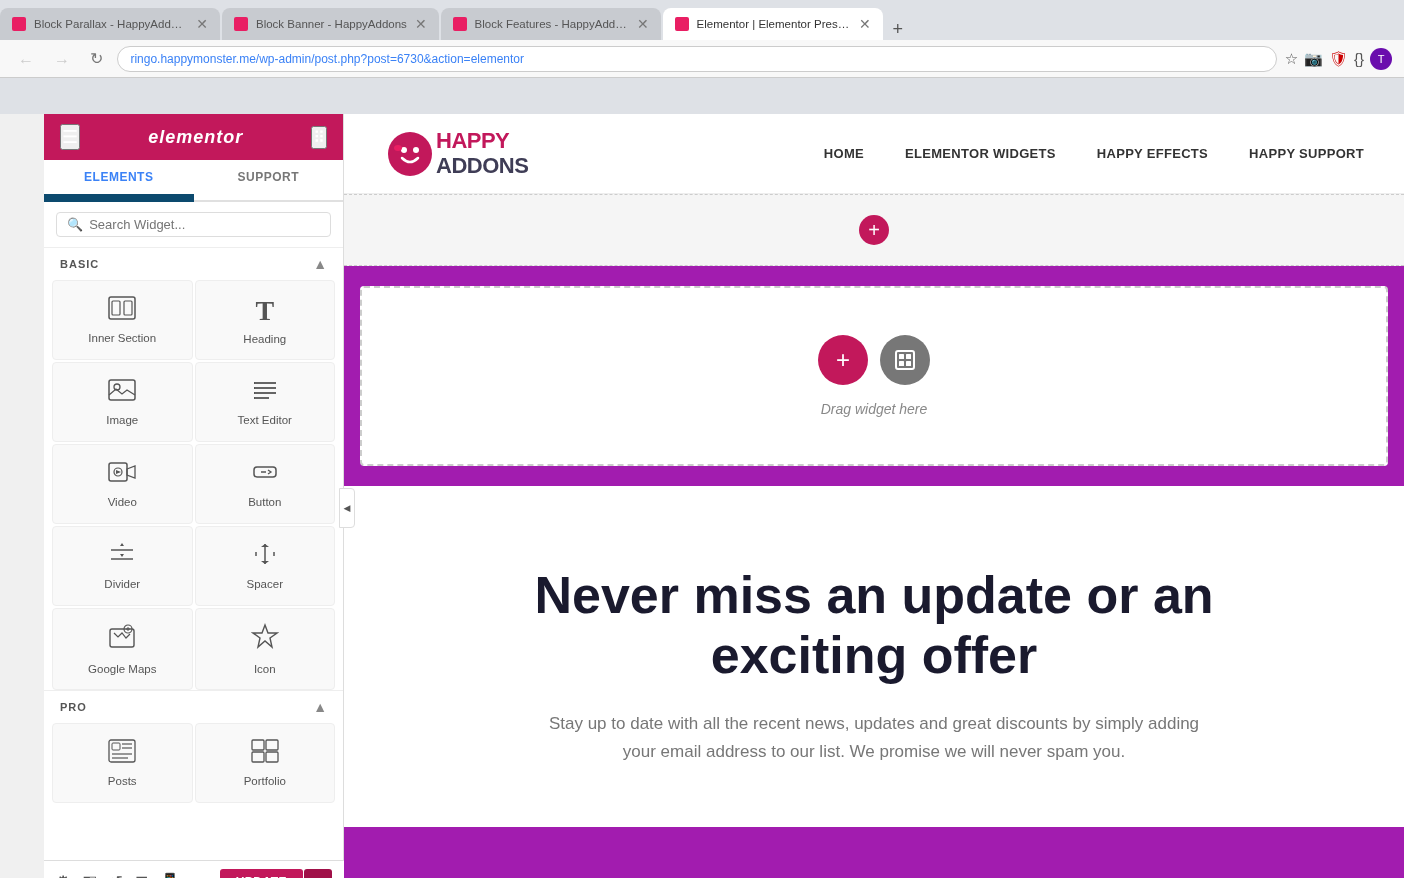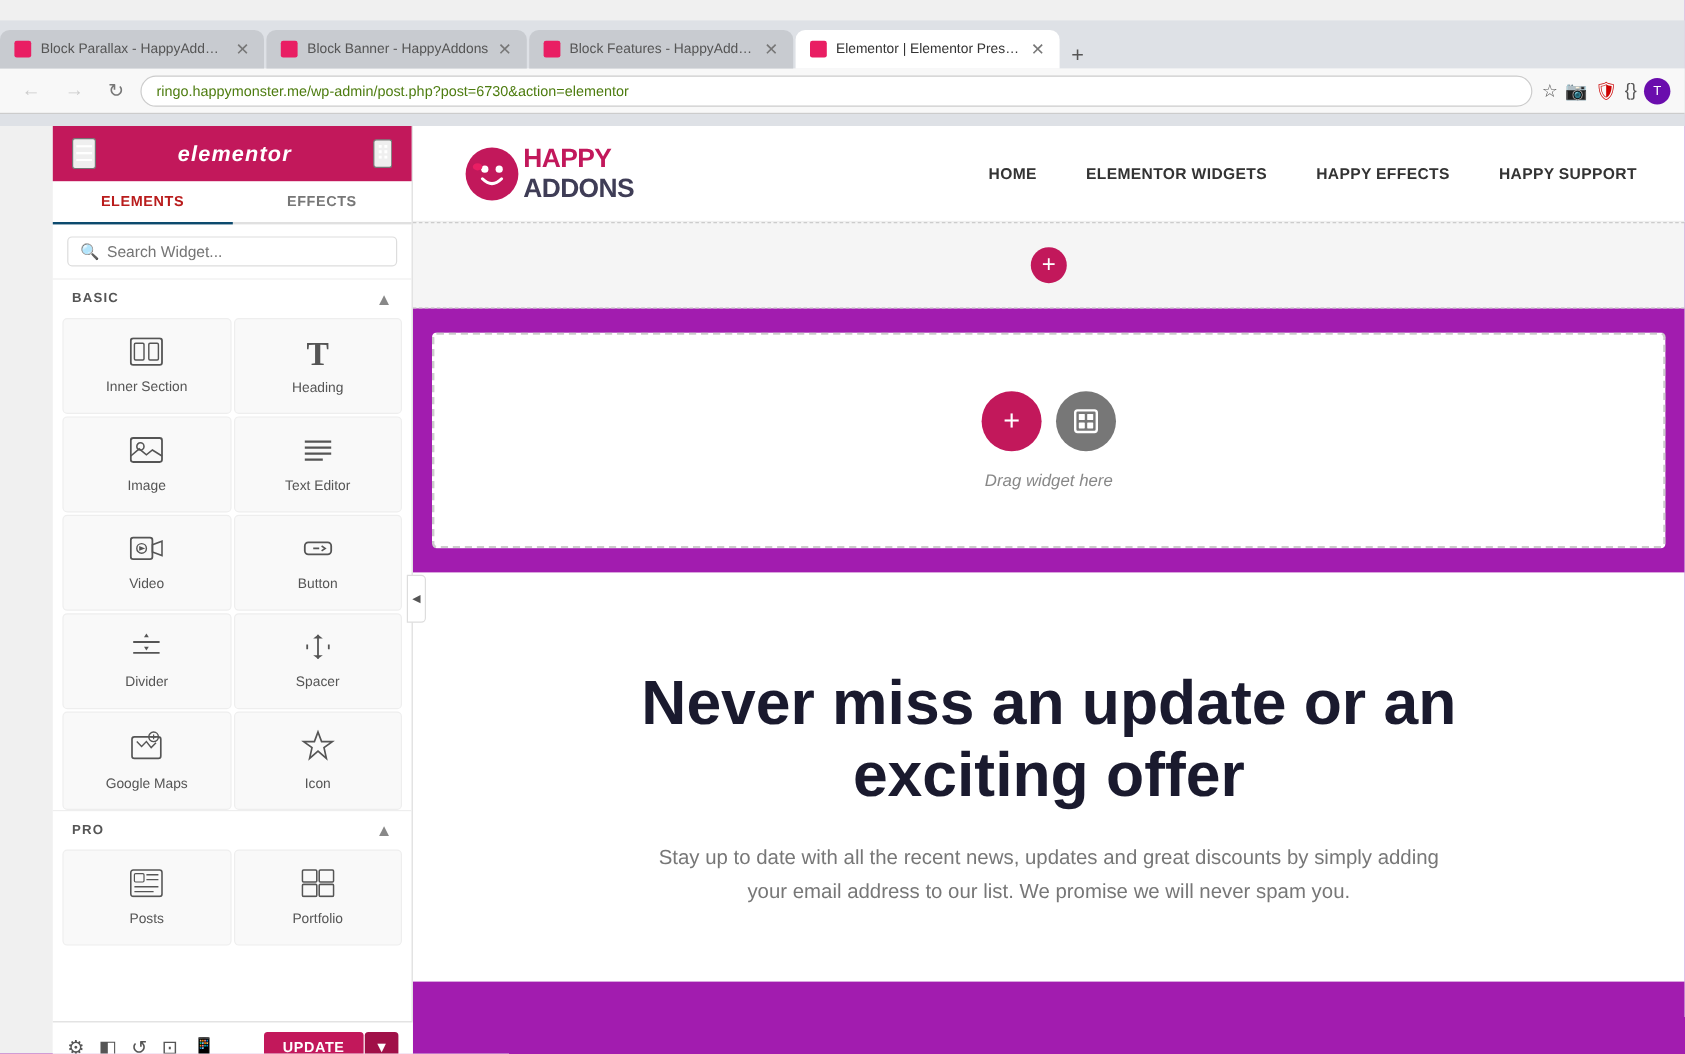--- a/index.html
+++ b/index.html
@@ -1,47 +1,47 @@
 <!DOCTYPE html>
 <html><head>
   <meta charset="utf-8">
   <style>
     * { box-sizing: border-box; margin: 0; padding: 0; }
     body { font-family: -apple-system, BlinkMacSystemFont, 'Segoe UI', sans-serif; background: #f0f0f0; overflow: hidden; width: 1404px; height: 878px; }
 
     
-    .browser-chrome { background: #dee1e6; height: 88px; margin-top: 17px; }
+    .browser-chrome { background: #dee1e6; height: 114px; }
     .browser-tabs { display: flex; align-items: flex-end; padding: 8px 0 0 0; height: 40px; }
     .browser-tab { display: flex; align-items: center; background: #fff; border-radius: 8px 8px 0 0; padding: 0 12px; height: 32px; font-size: 12px; color: #333; gap: 8px; max-width: 220px; min-width: 160px; margin-right: 2px; }
     .browser-tab.active { background: #fff; }
     .browser-tab:not(.active) { background: #c8cbd0; color: #555; }
     .tab-favicon { width: 14px; height: 14px; border-radius: 2px; flex-shrink: 0; }
     .tab-title { flex: 1; overflow: hidden; text-overflow: ellipsis; white-space: nowrap; font-size: 11.5px; }
     .tab-close { color: #777; font-size: 14px; cursor: pointer; flex-shrink: 0; }
     .tab-new { background: none; border: none; font-size: 18px; color: #555; cursor: pointer; padding: 0 8px; }
     .browser-toolbar { background: #f8f8f8; display: flex; align-items: center; height: 38px; padding: 0 12px; gap: 8px; border-bottom: 1px solid #ccc; }
     .nav-btn { background: none; border: none; font-size: 16px; color: #777; cursor: pointer; padding: 2px 6px; }
     .nav-btn.disabled { color: #ccc; }
-    .address-bar { flex: 1; background: #fff; border: 1px solid #ccc; border-radius: 20px; height: 26px; display: flex; align-items: center; padding: 0 12px; font-size: 12px; color: #4d7c0f; }
+    .address-bar { flex: 1; background: #fff; border: 1px solid #ccc; border-radius: 20px; height: 26px; display: flex; align-items: center; padding: 0 12px; font-size: 12px; color: #3b82f6; }
     .browser-actions { display: flex; gap: 6px; }
     .browser-action-btn { background: none; border: none; font-size: 15px; color: #555; cursor: pointer; }
 
     
     .app-body { display: flex; height: calc(878px - 90px); padding-left: 44px; }
 
     
     .sidebar { width: 300px; background: #fff; display: flex; flex-direction: column; height: 100%; border-right: 1px solid #ddd; }
     .sidebar-header { background: #c2185b; display: flex; align-items: center; justify-content: space-between; padding: 0 16px; height: 46px; }
     .sidebar-header-hamburger { color: #fff; font-size: 18px; cursor: pointer; }
     .sidebar-logo { color: #fff; font-size: 18px; font-weight: bold; font-style: italic; letter-spacing: 1px; }
     .sidebar-header-grid { color: #fff; font-size: 16px; cursor: pointer; }
 
     .sidebar-tabs { display: flex; border-bottom: 2px solid #e0e0e0; }
     .sidebar-tab { flex: 1; text-align: center; padding: 10px 0; font-size: 12px; font-weight: 600; color: #777; cursor: pointer; letter-spacing: 0.5px; }
-    .sidebar-tab.active { color: #b91c1c; border-bottom: 2px solid #0c4a6e; margin-bottom: -2px; }
+    .sidebar-tab.active { color: #3b82f6; border-bottom: 8px solid #0c4a6e; margin-bottom: -2px; }
 
     .sidebar-search { padding: 10px 12px; border-bottom: 1px solid #eee; }
     .search-input-wrap { display: flex; align-items: center; border: 1px solid #ddd; border-radius: 4px; padding: 4px 10px; gap: 6px; }
     .search-input-wrap input { border: none; outline: none; font-size: 13px; color: #555; width: 100%; background: transparent; }
 
     .section-header { display: flex; align-items: center; justify-content: space-between; padding: 8px 16px; cursor: pointer; }
     .section-header-title { font-size: 11px; font-weight: 700; color: #555; letter-spacing: 1px; }
     .section-collapse { color: #888; font-size: 14px; }
 
     .widgets-grid { display: grid; grid-template-columns: 1fr 1fr; gap: 2px; padding: 0 8px; }
@@ -147,21 +147,21 @@
     <div class="sidebar">
 
       <div class="sidebar-header">
         <button class="sidebar-header-hamburger">☰</button>
         <span class="sidebar-logo">elementor</span>
         <button class="sidebar-header-grid">⠿</button>
       </div>
 
       <div class="sidebar-tabs">
         <div class="sidebar-tab active">ELEMENTS</div>
-        <div class="sidebar-tab">EFFECTS</div>
+        <div class="sidebar-tab">SUPPORT</div>
       </div>
 
       <div class="sidebar-search">
         <div class="search-input-wrap">
           <span style="color:#aaa; font-size:13px;">🔍</span>
           <input type="text" placeholder="Search Widget..." style="">
         </div>
       </div>
 
       <div class="sidebar-section">

